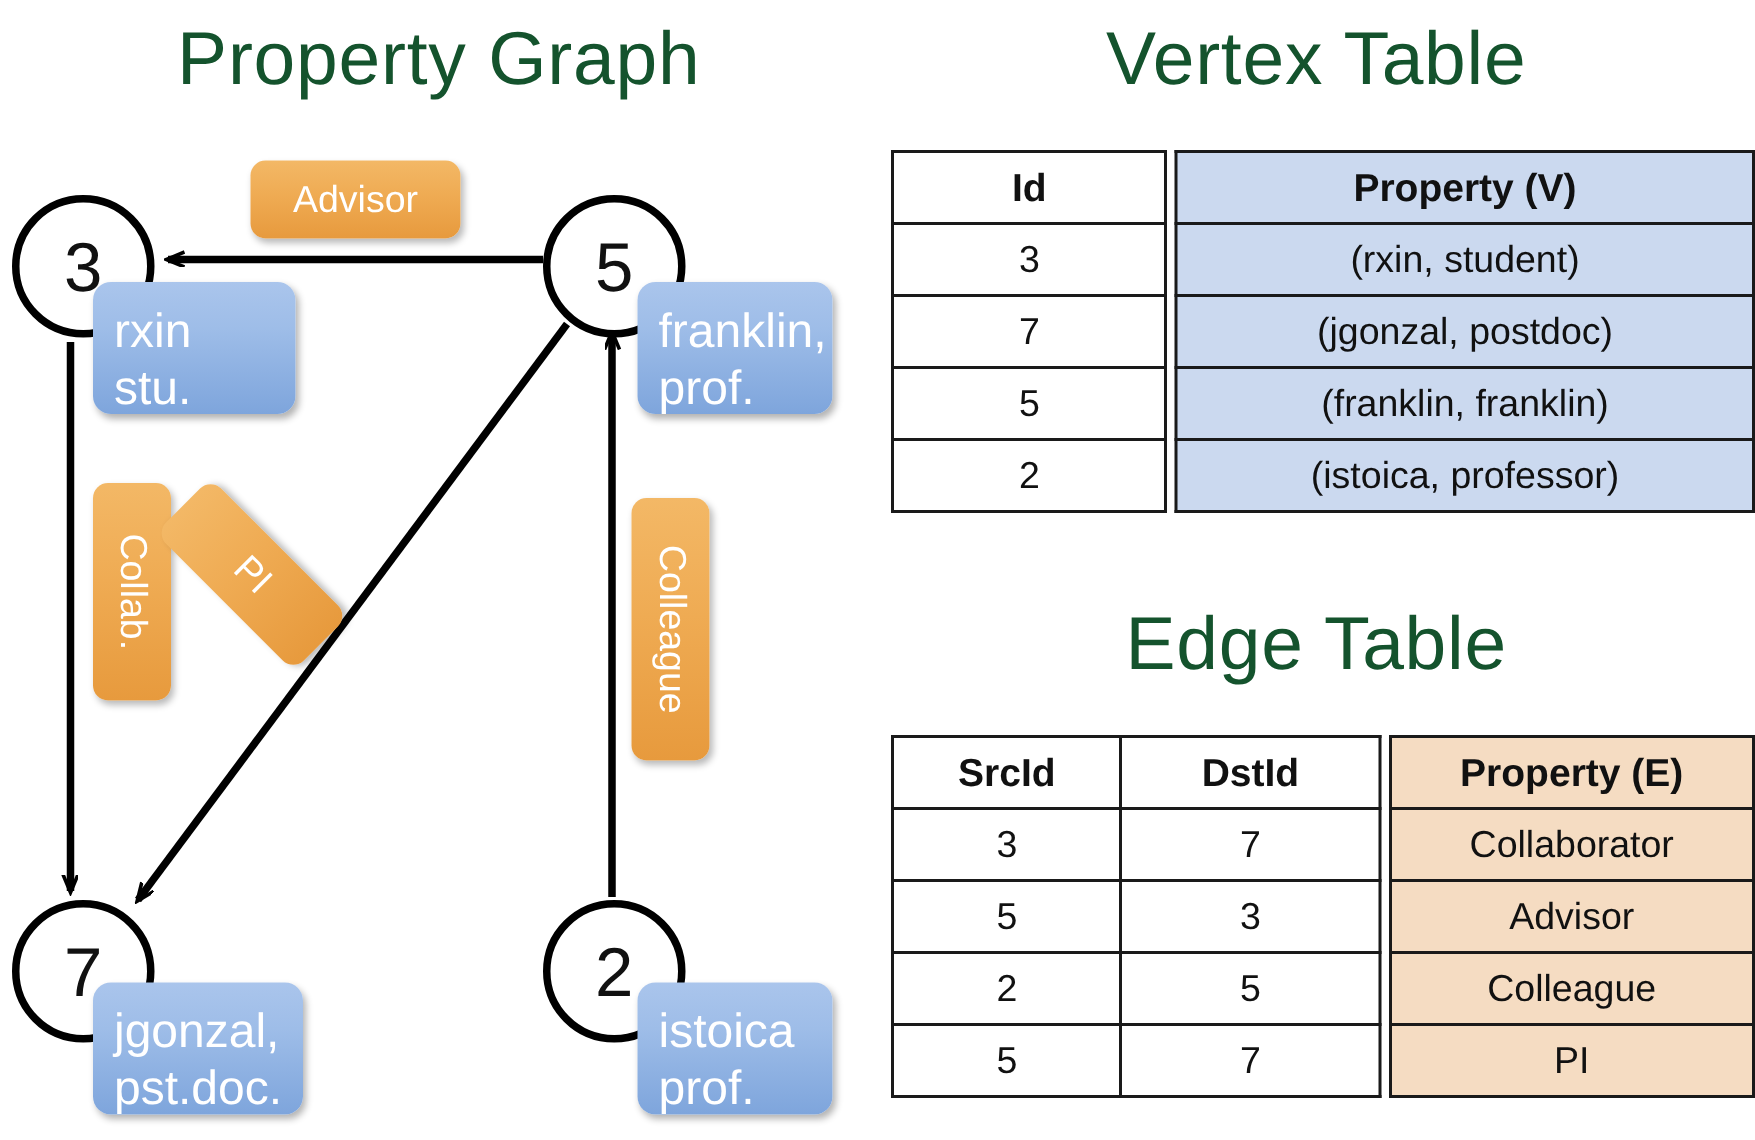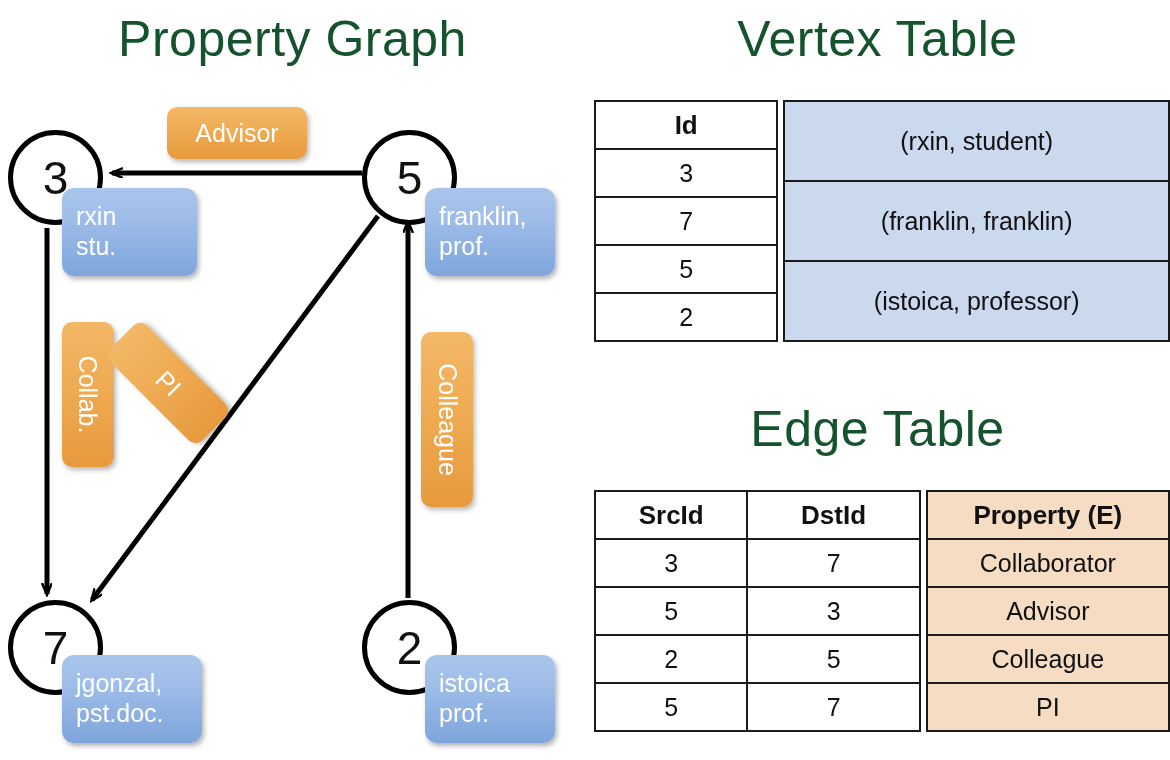--- a/index.html
+++ b/index.html
@@ -58,21 +58,21 @@
   #node-7 { left: 8px;   top: 600px; width: 95px; height: 95px; }
   #node-2 { left: 362px; top: 600px; width: 95px; height: 95px; }
 
   
   .vbox {
     position: absolute;
     border-radius: 12px;
     background: linear-gradient(to bottom, #aac5ec 0%, #9ebde8 35%, #7ea5dc 100%);
     box-shadow: 2px 3px 5px rgba(0,0,0,0.30);
     color: #ffffff;
-    font-size: 25px;
+    font-size: 32px;
     line-height: 1.18;
     padding: 14px 0 14px 14px;
     box-sizing: border-box;
   }
   #vbox-rxin      { left: 62px;  top: 188px; width: 135px; height: 88px; }
   #vbox-franklin  { left: 425px; top: 188px; width: 130px; height: 88px; }
   #vbox-jgonzal   { left: 62px;  top: 655px; width: 140px; height: 88px; }
   #vbox-istoica   { left: 425px; top: 655px; width: 130px; height: 88px; }
 
   
@@ -211,21 +211,27 @@
         </tr>
       <tr>
           <td>2</td>
         </tr>
     </tbody>
   </table>
   <div class="gap"></div>
   <table class="grid" id="vt-right">
     <tbody>
       <tr>
+          <td class="hdr">Property (V)</td>
+        </tr>
+      <tr>
           <td>(rxin, student)</td>
+        </tr>
+      <tr>
+          <td>(jgonzal, postdoc)</td>
         </tr>
       <tr>
           <td>(franklin, franklin)</td>
         </tr>
       <tr>
           <td>(istoica, professor)</td>
         </tr>
     </tbody>
   </table>
 </div>

